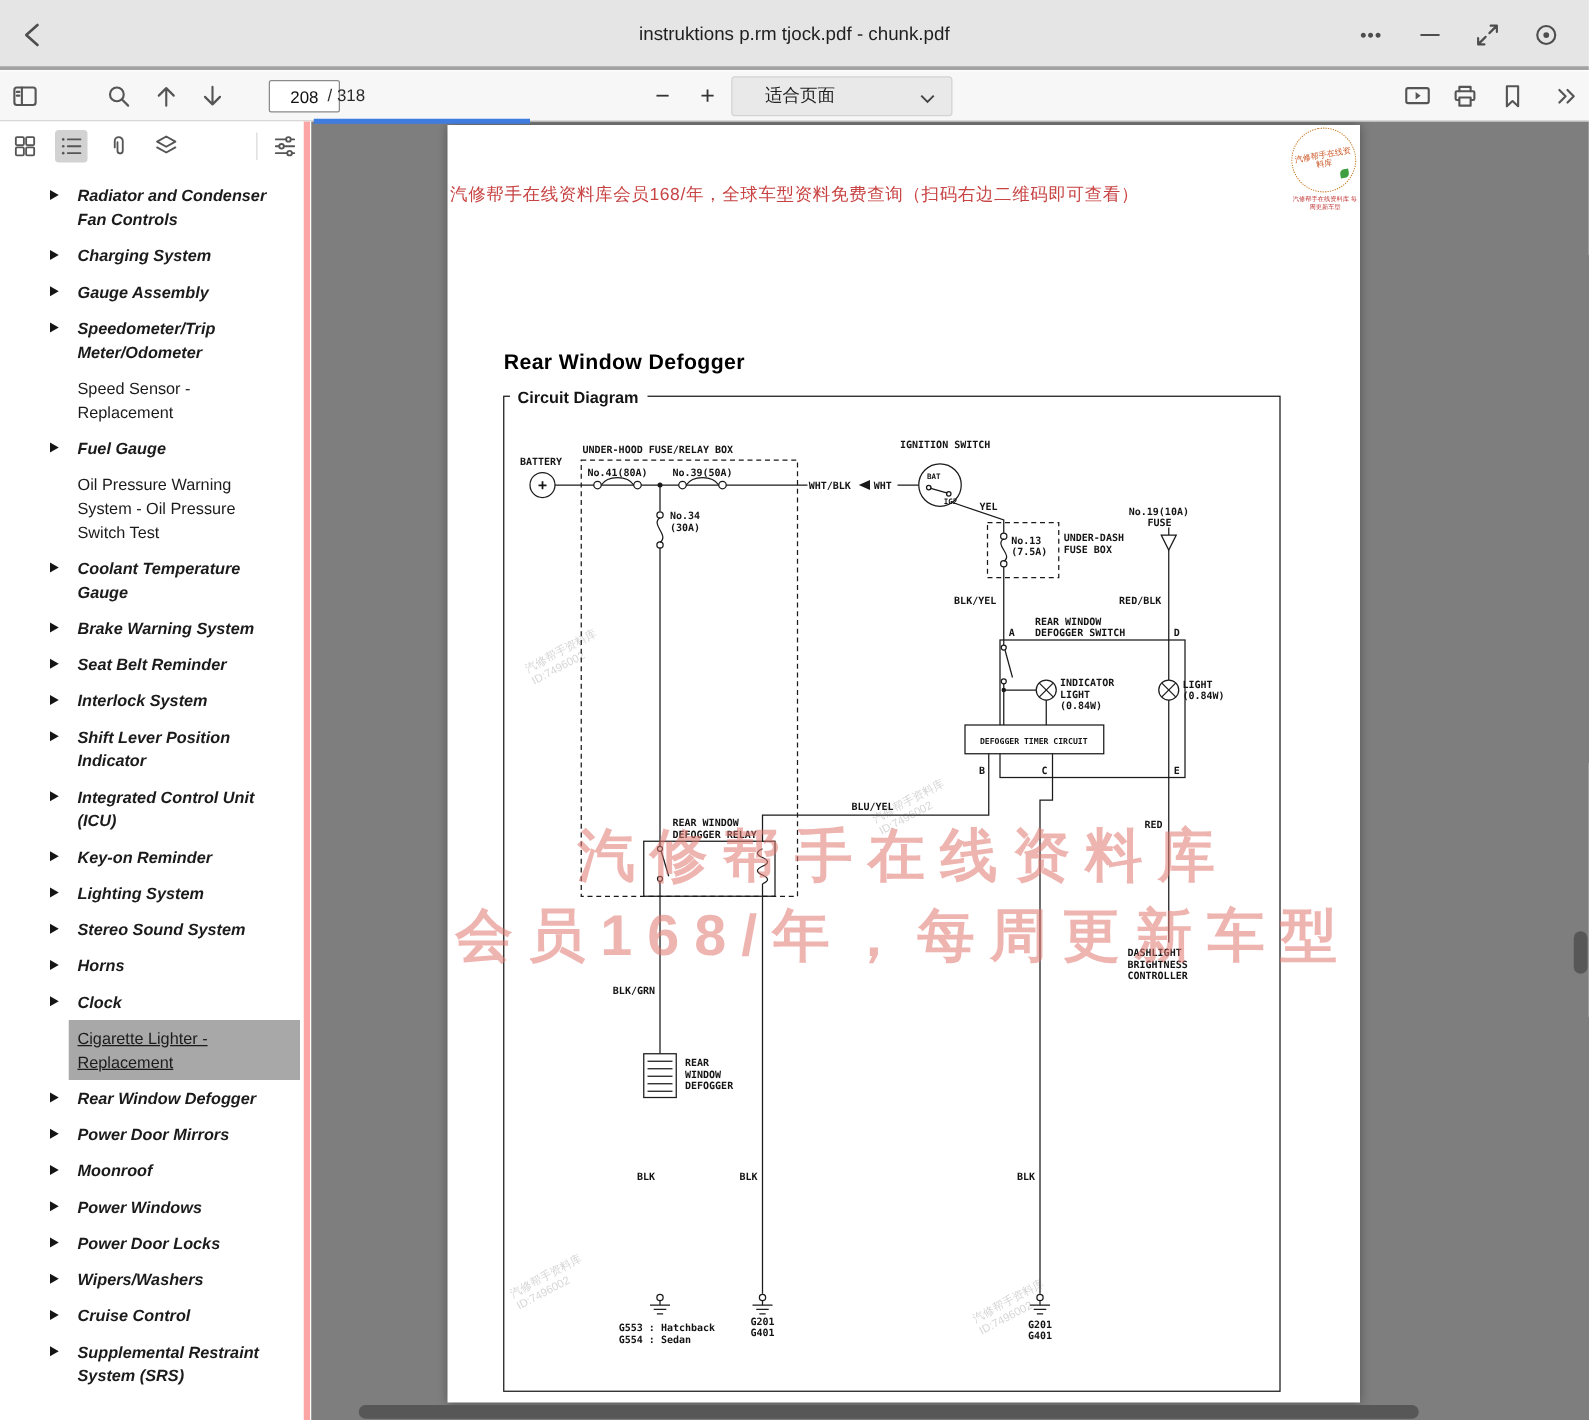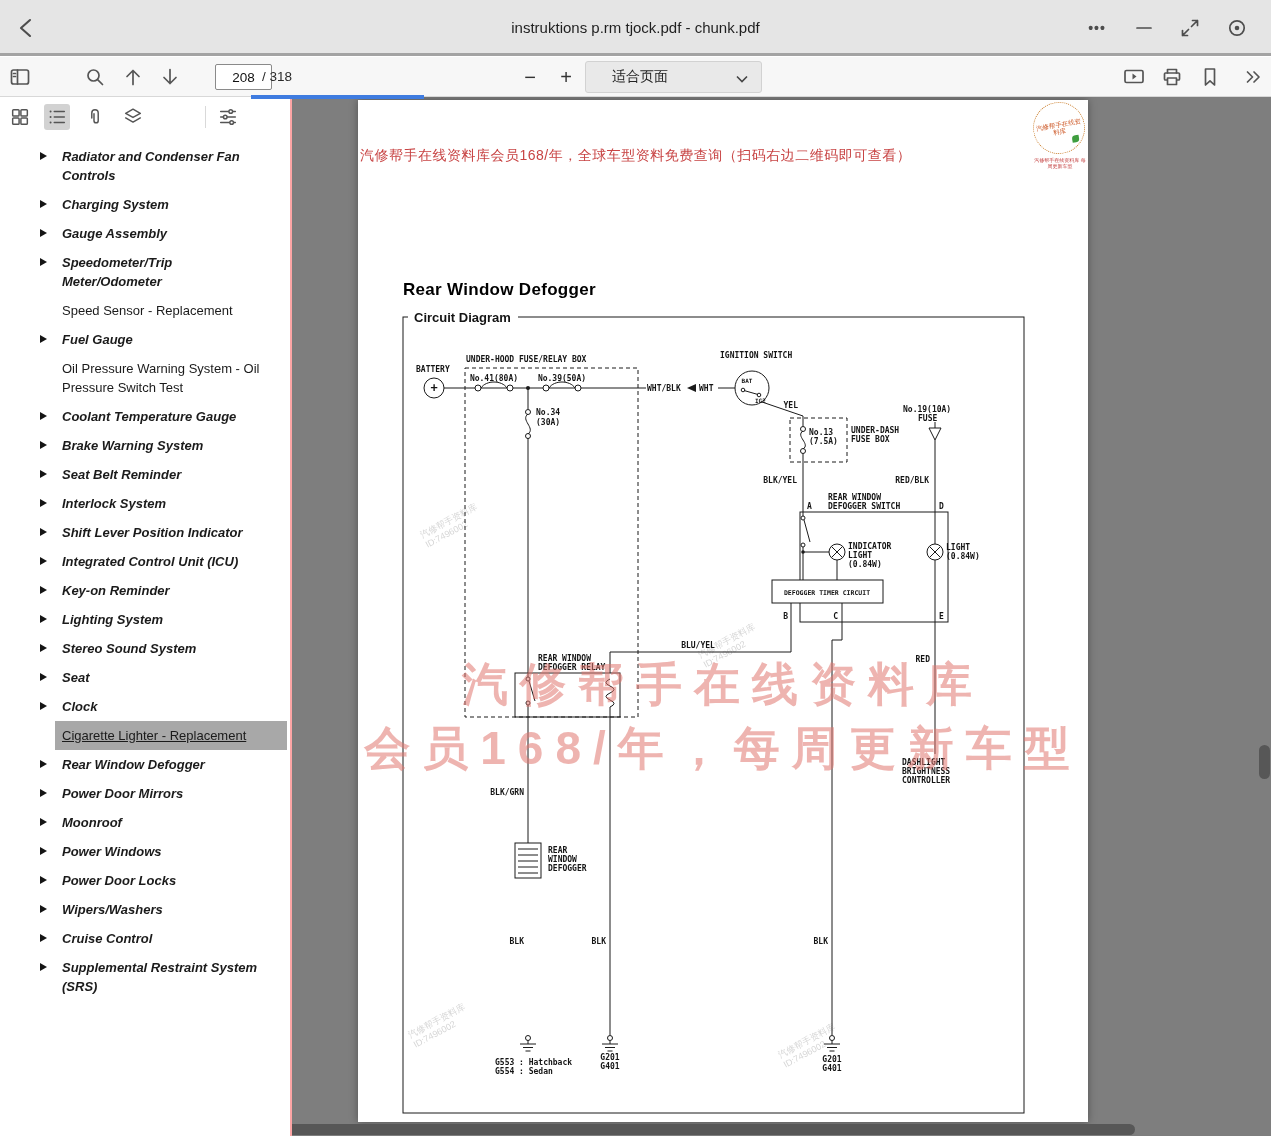--- a/index.html
+++ b/index.html
@@ -40,22 +40,22 @@
   .page-input { position:absolute; left:196px; top:7px; width:57px; height:26px; border:1px solid #8a8a8a;
              border-radius:2px; text-align:center; font-size:13.5px; color:#111; background:#fff;margin-left:19px; }
   .page-total { position:absolute; left:262px; top:0; height:40px; line-height:40px; font-size:13.5px; color:#2a2a2a; }
   .zoom-select { position:absolute; left:585px; top:4px; width:177px; height:32px; background:#e9e9e9;
              border:1px solid #d2d2d2; border-radius:3px; display:flex; align-items:center; }
   .zoom-select .zlabel{ padding-left:26px; font-size:14px; color:#222; }
   .zoom-select svg{ position:absolute; right:12px; top:12px; stroke:#444; fill:none; stroke-width:1.6; }
   .progress { position:absolute; left:251px; top:95px; width:173px; height:4px; background:var(--accent); z-index:5; }
 
   
-  .sidebar { position:absolute; left:0; top:97px; width:292px; bottom:0; background:#fff;
-             border-right:2px solid #fca5a5; overflow:hidden; z-index:2; }
+  .sidebar { position:absolute; left:0; top:97px; width:248px; bottom:0; background:#fff;
+             border-right:5px solid #fca5a5; overflow:hidden; z-index:2; }
   .sb-tools { position:relative; height:40px; }
   .sb-ic { position:absolute; top:7px; width:26px; height:26px; display:flex; align-items:center;
            justify-content:center; background:none; border:none; border-radius:3px; }
   .sb-ic svg { stroke:#555; fill:none; stroke-width:1.6; stroke-linecap:round; stroke-linejoin:round; }
   .s-grid{left:7px;} .s-list{left:44px; background:#d2d2d2;} .s-clip{left:82px;} .s-layers{left:120px;} .s-tune{left:215px;}
   .sb-div { position:absolute; left:205px; top:9px; width:1px; height:22px; background:#d9d9d9; }
   .toc { list-style:none; padding-top:5px; }
   .toc-item { position:relative; padding:5px 18px 5px 62px; line-height:19px; font-size:13px; color:#1b1b1b; }
   .toc-item .tri { position:absolute; left:40px; top:10px; width:0; height:0;
                    border-left:7px solid #151515; border-top:4.5px solid transparent; border-bottom:4.5px solid transparent; }
@@ -310,21 +310,21 @@
         <li class="toc-item section">
           <span class="tri"></span>
           <span class="toc-label">Lighting System</span>
         </li>
         <li class="toc-item section">
           <span class="tri"></span>
           <span class="toc-label">Stereo Sound System</span>
         </li>
         <li class="toc-item section">
           <span class="tri"></span>
-          <span class="toc-label">Seat</span>
+          <span class="toc-label">Horns</span>
         </li>
         <li class="toc-item section">
           <span class="tri"></span>
           <span class="toc-label">Clock</span>
         </li>
         <li class="toc-item plain selected">
           
           <span class="toc-label">Cigarette Lighter - Replacement</span>
         </li>
         <li class="toc-item section">

